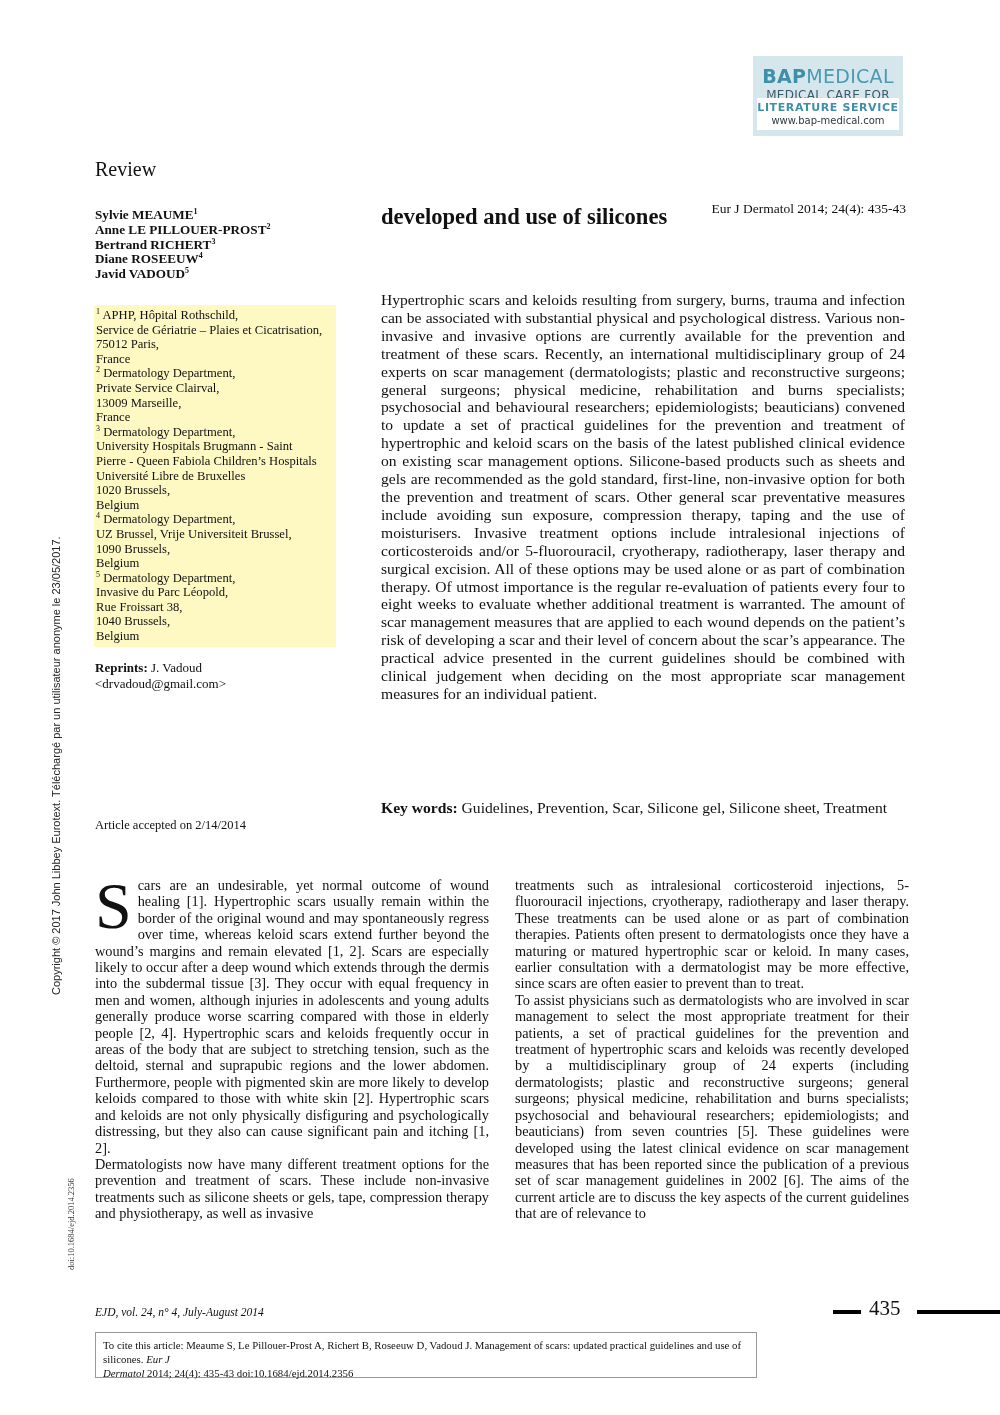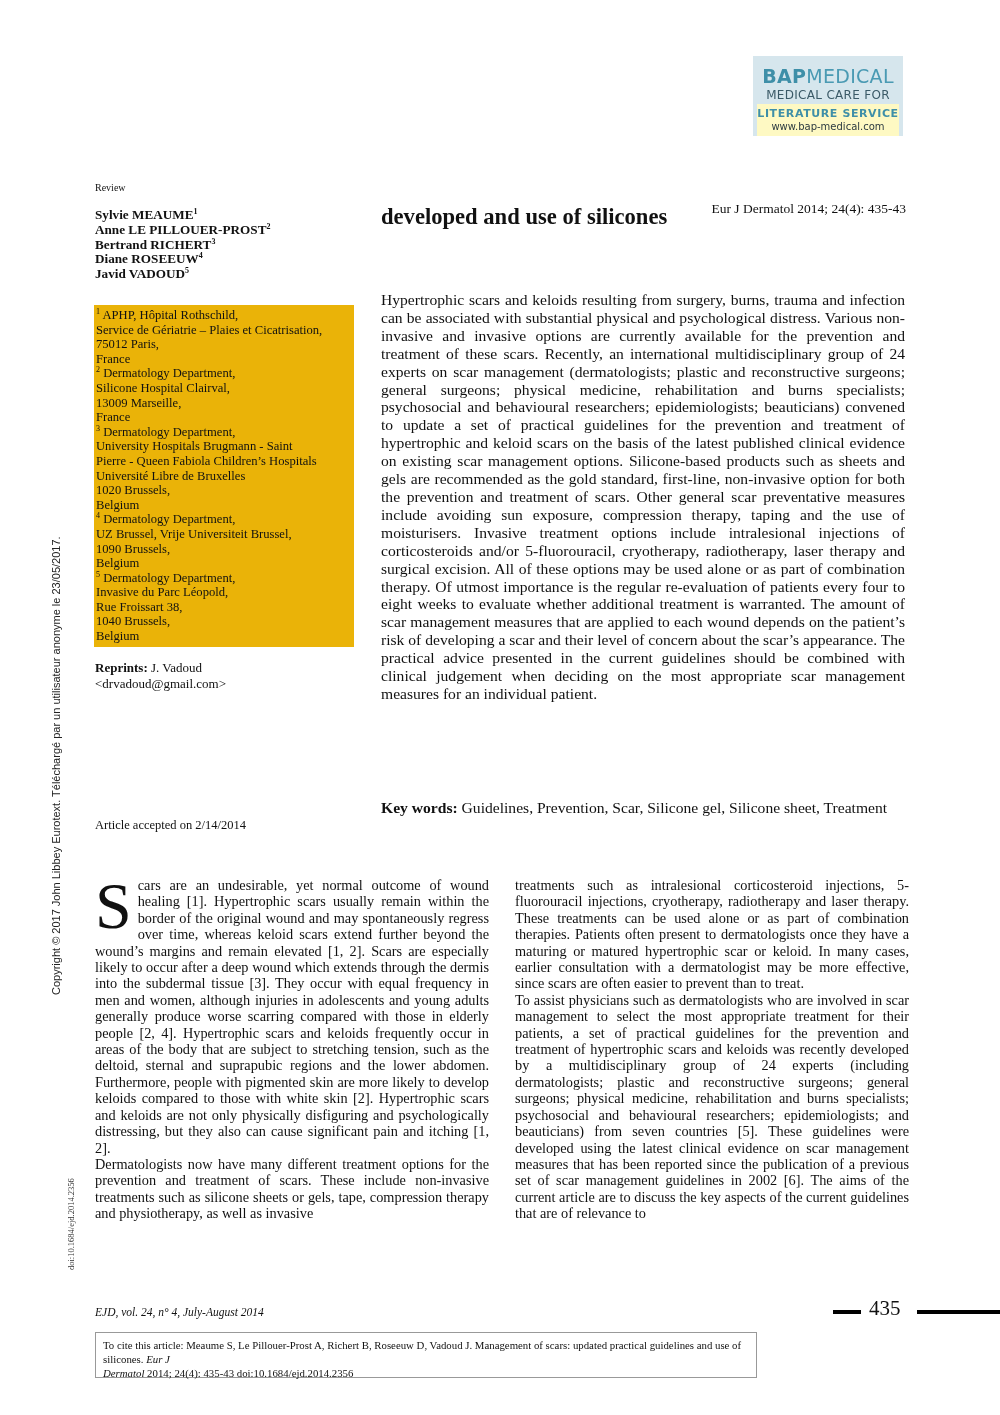--- a/index.html
+++ b/index.html
@@ -7,33 +7,33 @@
          font-family: "Liberation Serif", "DejaVu Serif", serif; color: #111; }
 
   
   .logo { position: absolute; left: 753px; top: 56px; width: 150px; height: 80px;
           background: #d6e6ed; box-sizing: border-box; }
   .logo-top { text-align: center; padding-top: 10px; }
   .logo-brand { font-family: "DejaVu Sans", sans-serif; font-size: 19px; line-height: 20px; letter-spacing: 0.3px; color: #3e8fa8; }
   .logo-brand b { font-weight: bold; }
   .logo-brand span.light { font-weight: normal; color: #4a9ab3; }
   .logo-tag { font-family: "DejaVu Sans", sans-serif; font-size: 12px; color: #3b5a67; letter-spacing: 0.3px; margin-top: 2px; }
-  .logo-bottom { position: absolute; left: 4px; right: 4px; top: 48px; height: 32px; background: #fef9c3; text-align: center; }
+  .logo-bottom { position: absolute; left: 4px; right: 4px; top: 42px; height: 32px; background: #ffffff; text-align: center; }
   .logo-lit { font-family: "DejaVu Sans", sans-serif; font-weight: bold; font-size: 11px; color: #3e8fa8; letter-spacing: 0.6px; margin-top: 3px; }
   .logo-url { font-family: "DejaVu Sans", sans-serif; font-size: 10px; color: #2c3a40; margin-top: 1px; }
 
-  .section-label { position: absolute; left: 95px; top: 158px; font-size: 10px; margin-top: 24px; }
+  .section-label { position: absolute; left: 95px; top: 158px; font-size: 20px; }
   .journal-ref { position: absolute; right: 94px; top: 158px; font-size: 13.5px; margin-top: 43px; }
 
   .authors { position: absolute; left: 95px; top: 208px; font-weight: bold; font-size: 13.2px; line-height: 14.8px; }
   .authors div { white-space: nowrap; }
   sup { font-size: 8px; line-height: 0; vertical-align: super; }
 
-  .affil-box { position: absolute; left: 94px; top: 305px; width: 240px; background: #eab308;
-               padding: 3px 18px 3px 2px; font-size: 12.6px; line-height: 14.6px; }
+  .affil-box { position: absolute; left: 94px; top: 305px; width: 240px; background: #fef9c3;
+               padding: 3px 0 3px 2px; font-size: 12.6px; line-height: 14.6px; }
   .affil-box div { white-space: nowrap; }
 
   .reprints { position: absolute; left: 95px; top: 660px; font-size: 13px; line-height: 16px; }
   .reprints b { font-weight: bold; }
 
   .accepted { position: absolute; left: 95px; top: 818px; font-size: 12.5px; }
 
   .title { position: absolute; left: 381px; top: 204px; width: 520px; font-weight: bold; font-size: 22.6px; line-height: 26px; }
 
   .abstract { position: absolute; left: 381px; top: 291px; width: 524px; font-size: 15.6px; line-height: 17.9px; text-align: justify; hyphens: auto; }
@@ -86,21 +86,21 @@
   <div><span>Diane ROSEEUW</span><sup>4</sup></div>
   <div><span>Javid VADOUD</span><sup>5</sup></div>
 </div>
 
 <div class="affil-box">
   <div><sup>1</sup> <span>APHP, Hôpital Rothschild,</span></div>
   <div>Service de Gériatrie – Plaies et Cicatrisation,</div>
   <div>75012 Paris,</div>
   <div>France</div>
   <div><sup>2</sup> <span>Dermatology Department,</span></div>
-  <div>Silicone Hospital Clairval,</div>
+  <div>Private Service Clairval,</div>
   <div>13009 Marseille,</div>
   <div>France</div>
   <div><sup>3</sup> <span>Dermatology Department,</span></div>
   <div>University Hospitals Brugmann - Saint</div>
   <div>Pierre - Queen Fabiola Children’s Hospitals</div>
   <div>Université Libre de Bruxelles</div>
   <div>1020 Brussels,</div>
   <div>Belgium</div>
   <div><sup>4</sup> <span>Dermatology Department,</span></div>
   <div>UZ Brussel, Vrije Universiteit Brussel,</div>

